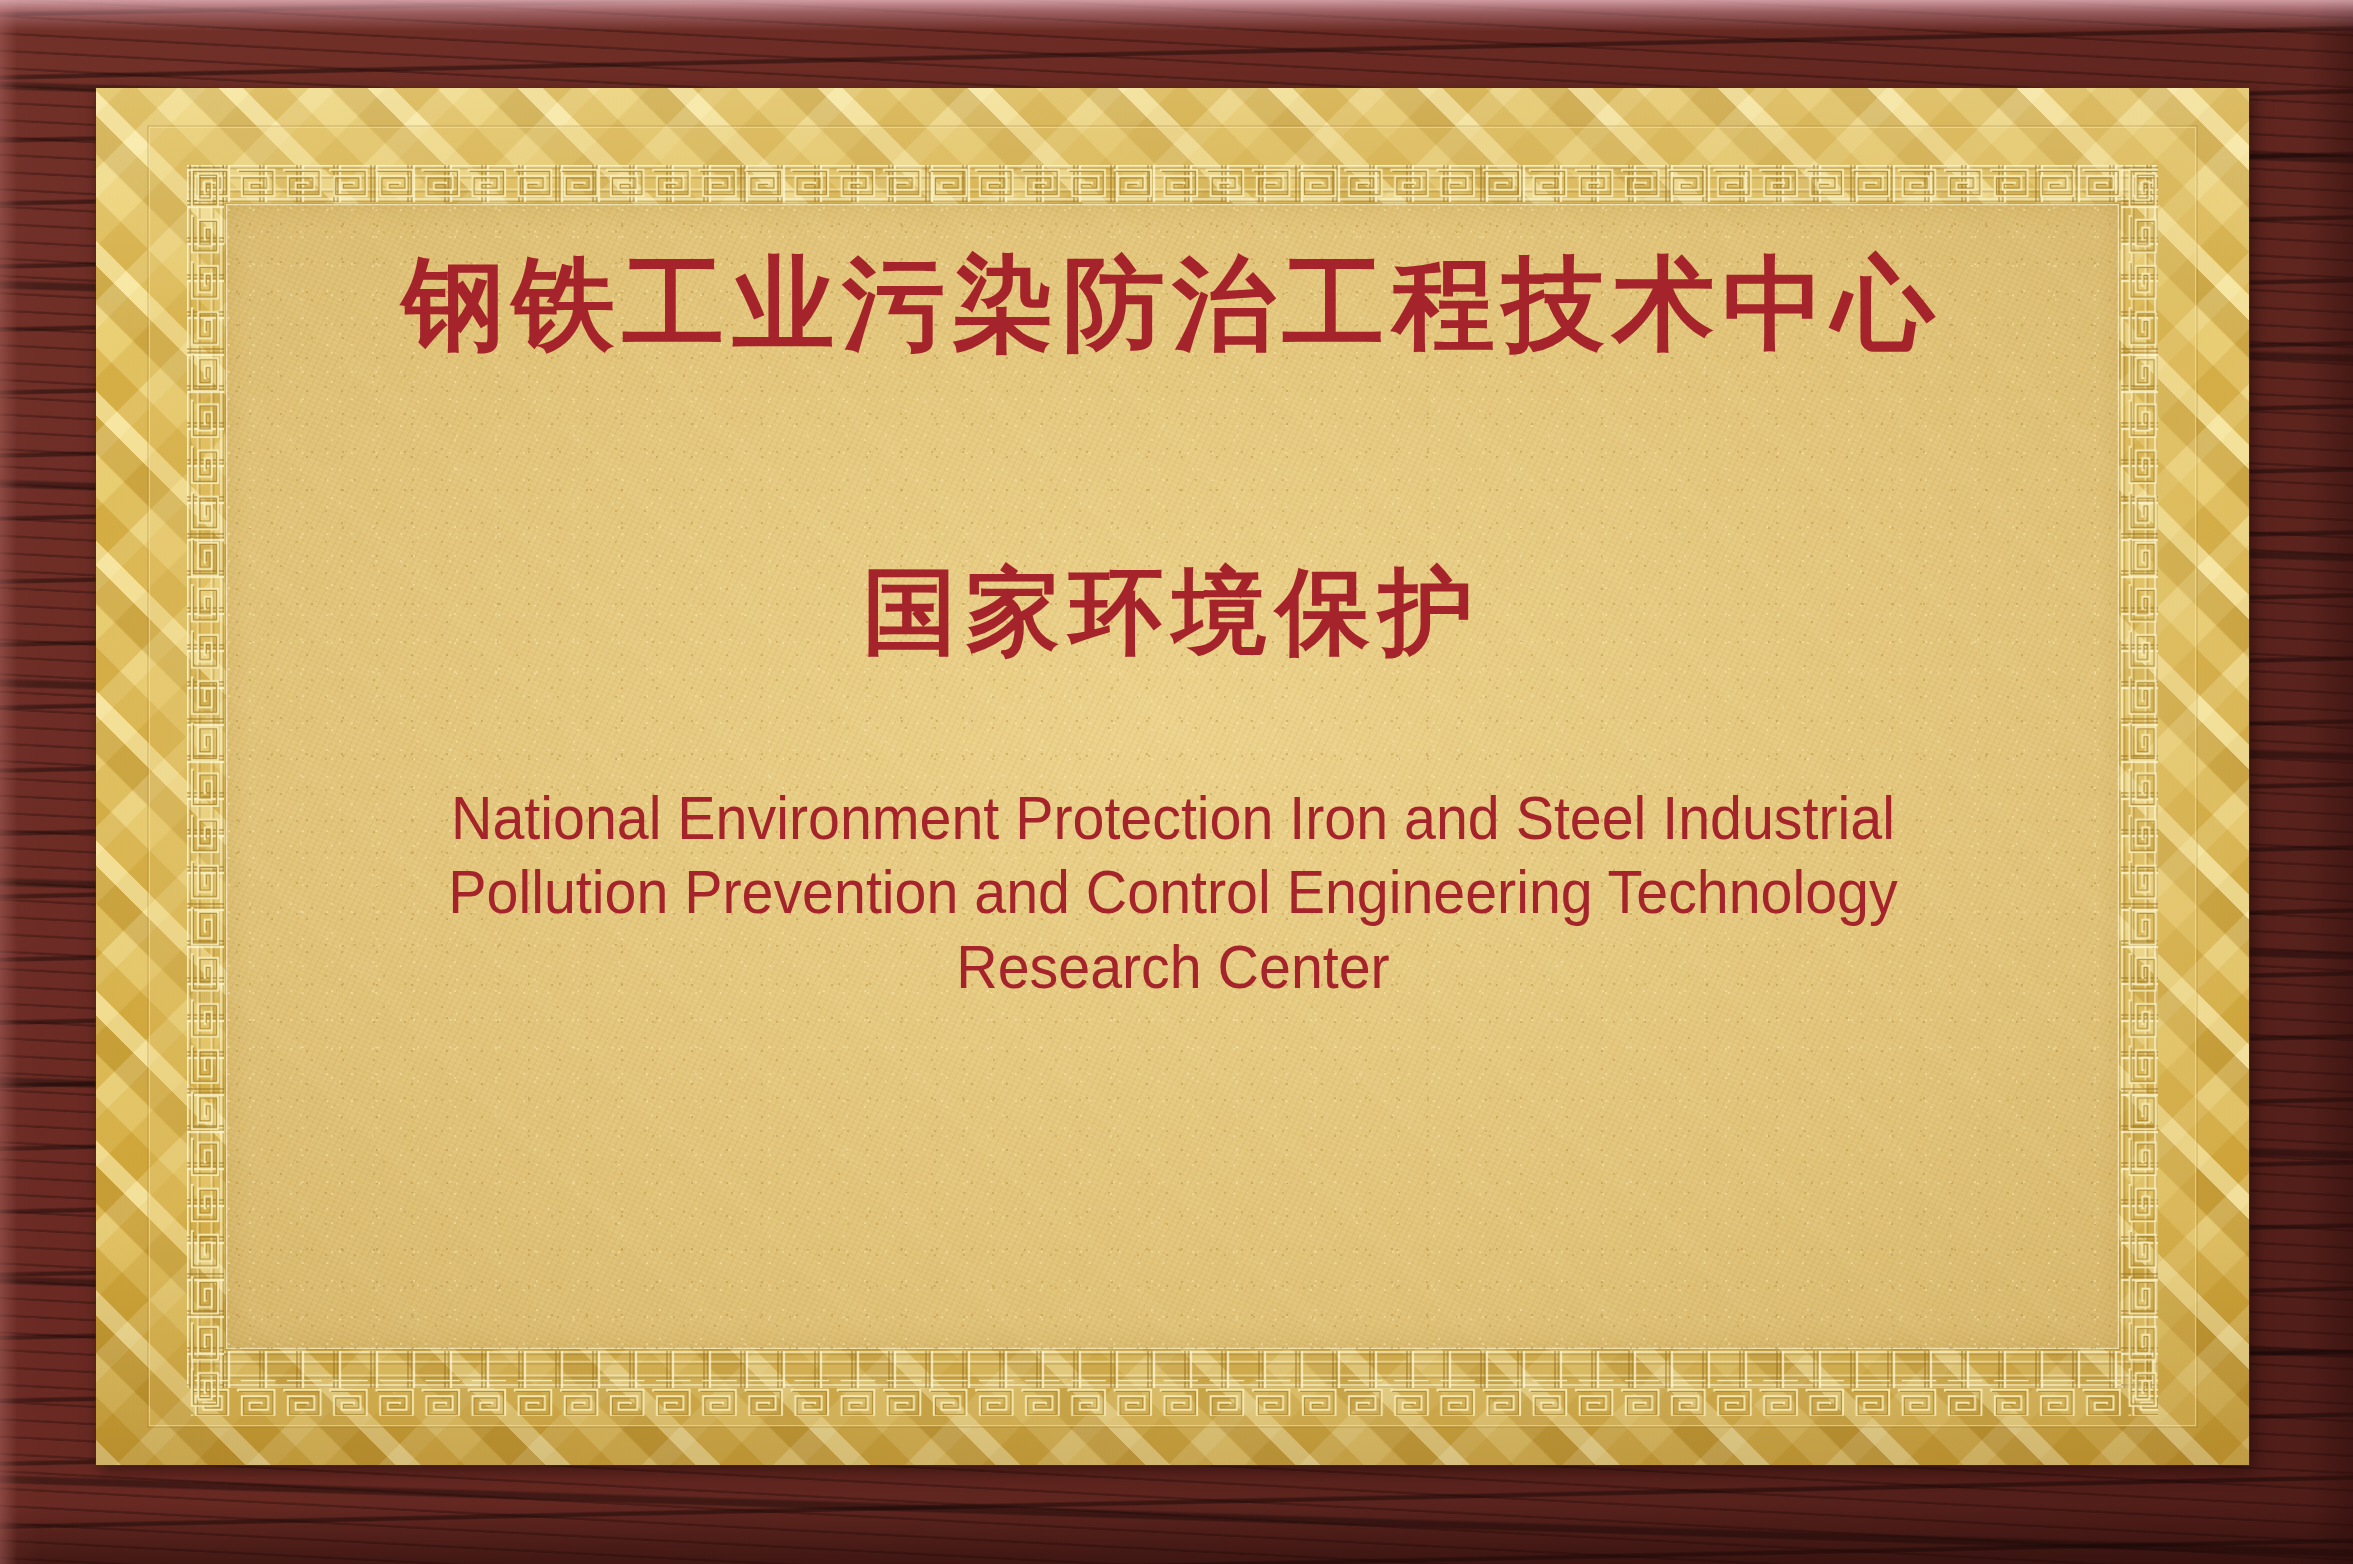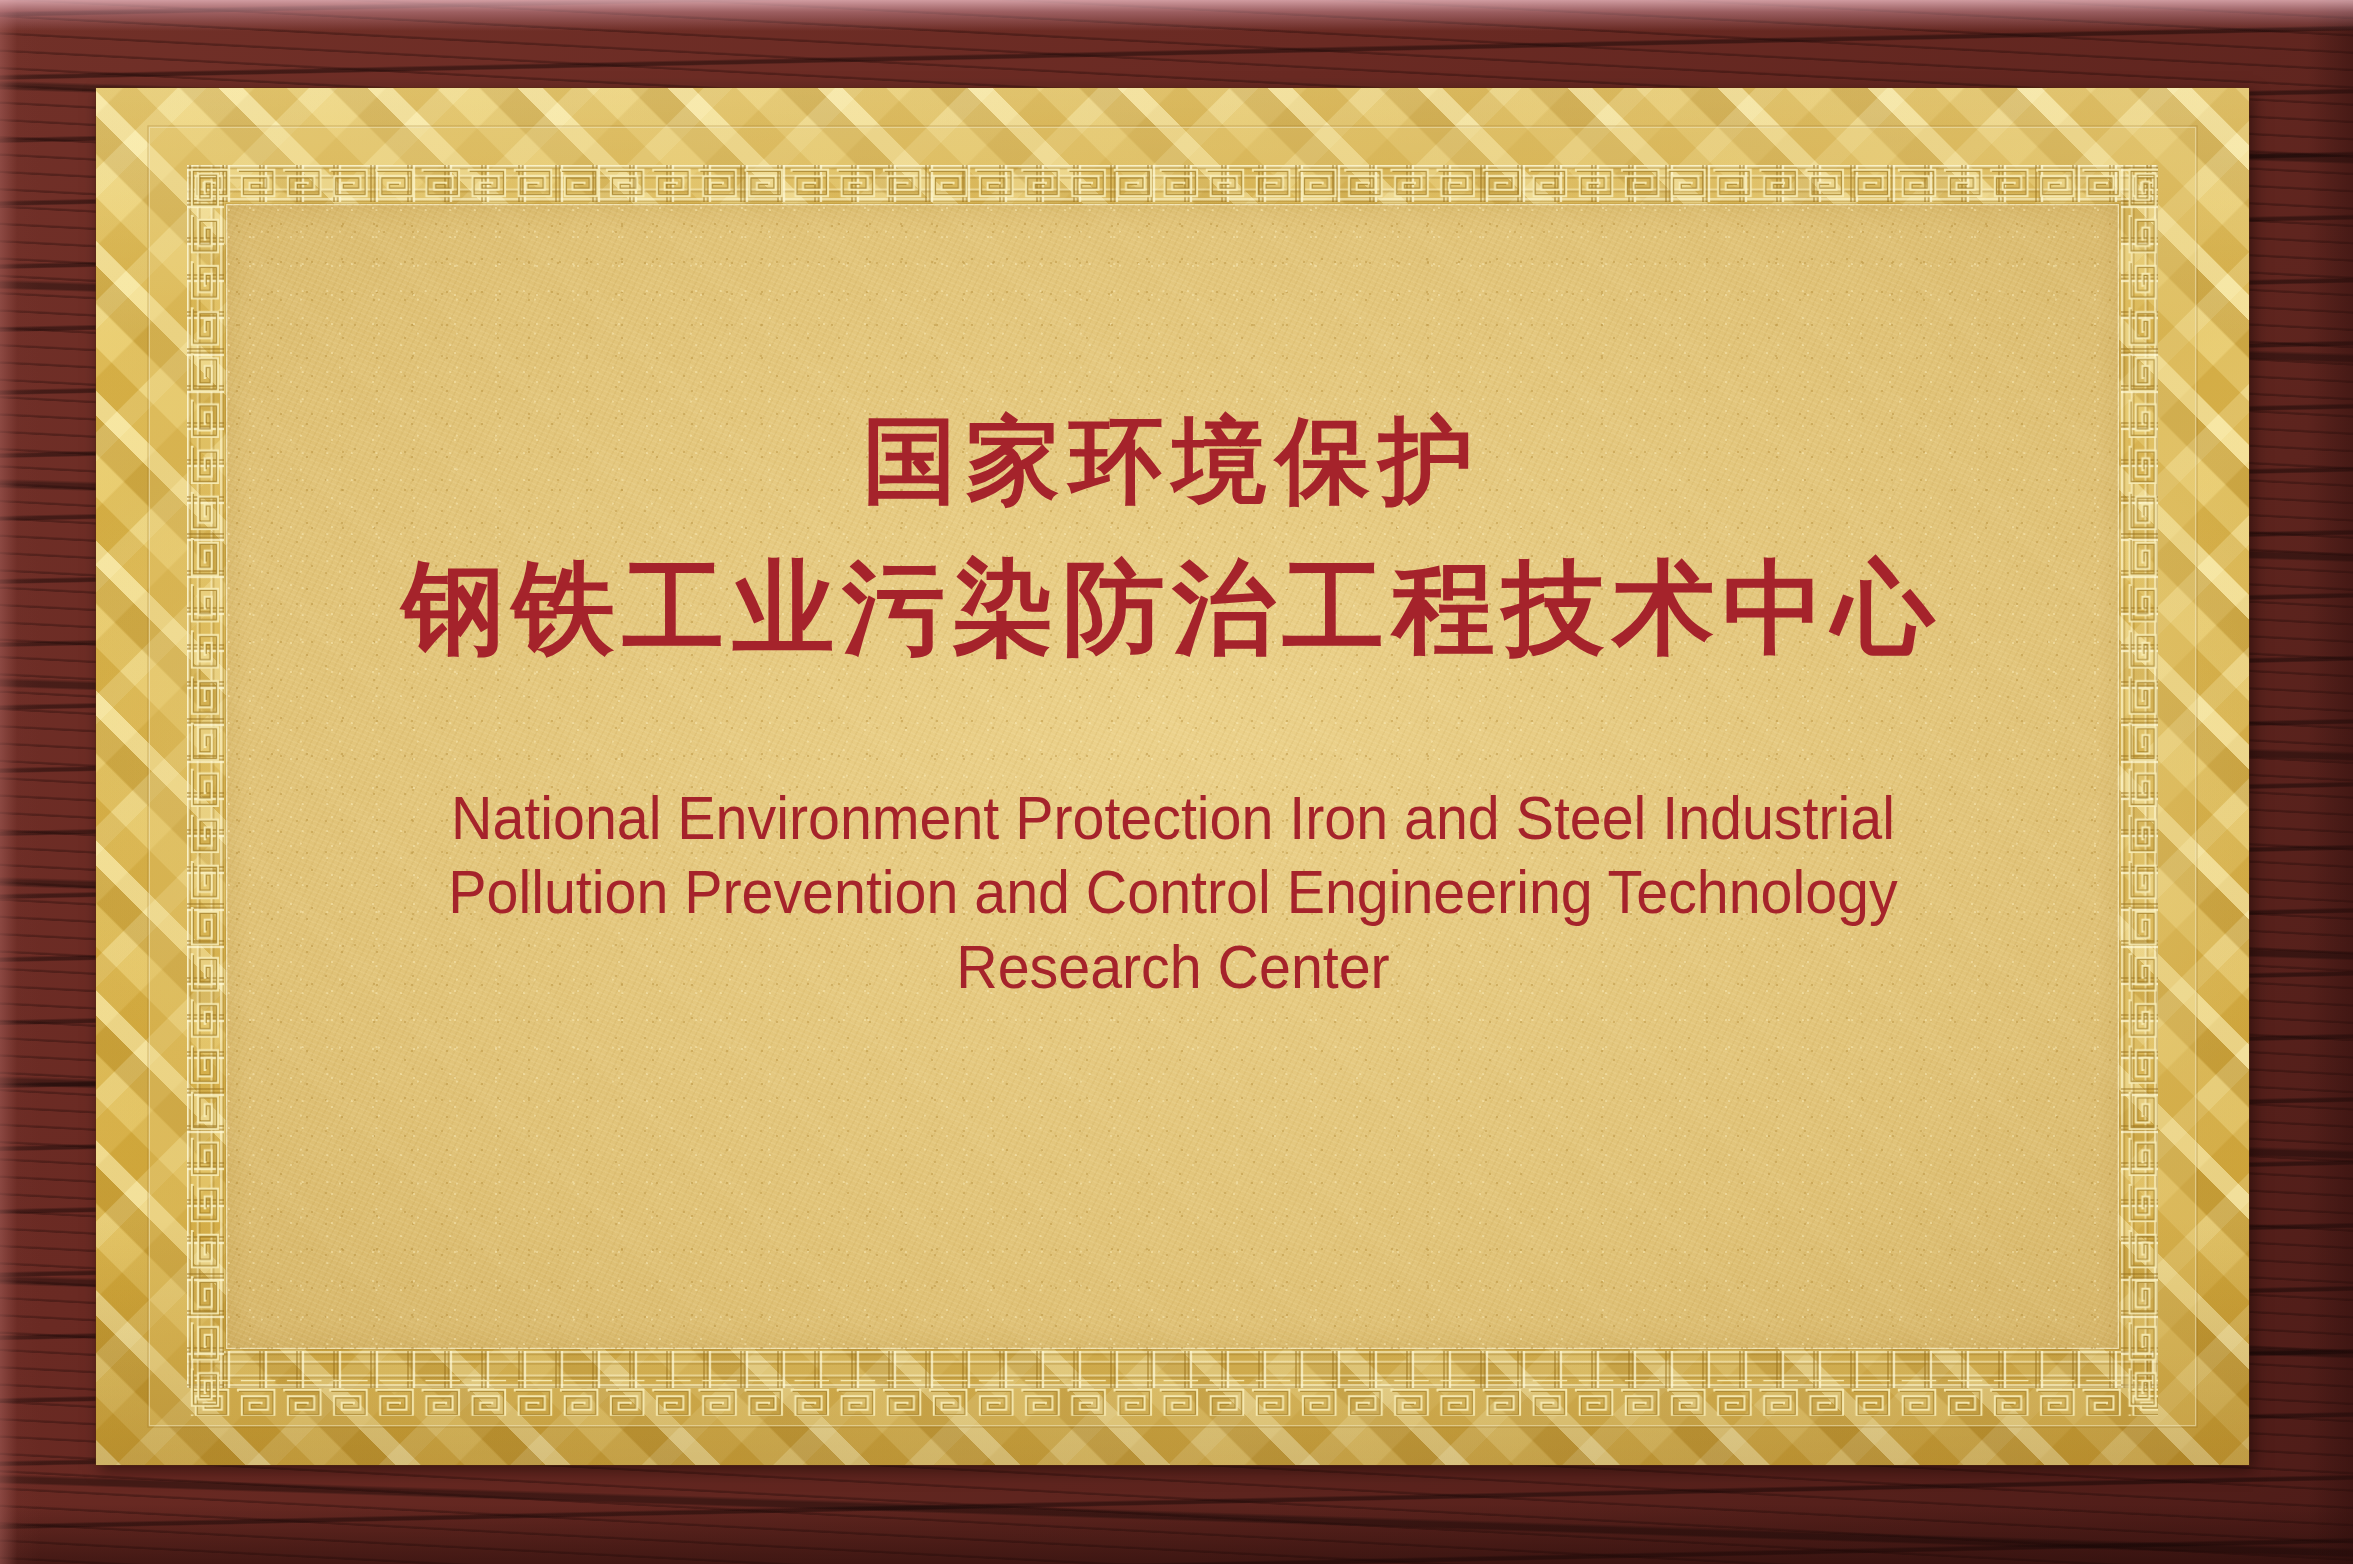--- a/index.html
+++ b/index.html
@@ -312,23 +312,23 @@
         <rect x="0" y="1896" width="3076" height="56" fill="url(#keyH)"></rect>
         <rect x="0" y="0" width="56" height="1952" fill="url(#keyV)"></rect>
         <rect x="3020" y="0" width="56" height="1952" fill="url(#keyV)"></rect>
       </svg>
     </div>
 
     <div class="inner-panel">
       <div class="panel-texture"></div>
 
       <div class="text-stack">
+        <div class="cn-line cn-line-2">钢铁工业污染防治工程技术中心</div>
+
         <div class="cn-line cn-line-1">国家环境保护</div>
-
-        <div class="cn-line cn-line-2">钢铁工业污染防治工程技术中心</div>
 
         <div class="en-block">
           <span class="en-line">National Environment Protection Iron and Steel Industrial</span>
           <span class="en-line">Pollution Prevention and Control Engineering Technology</span>
           <span class="en-line">Research Center</span>
         </div>
       </div>
     </div>
 
   </div>

